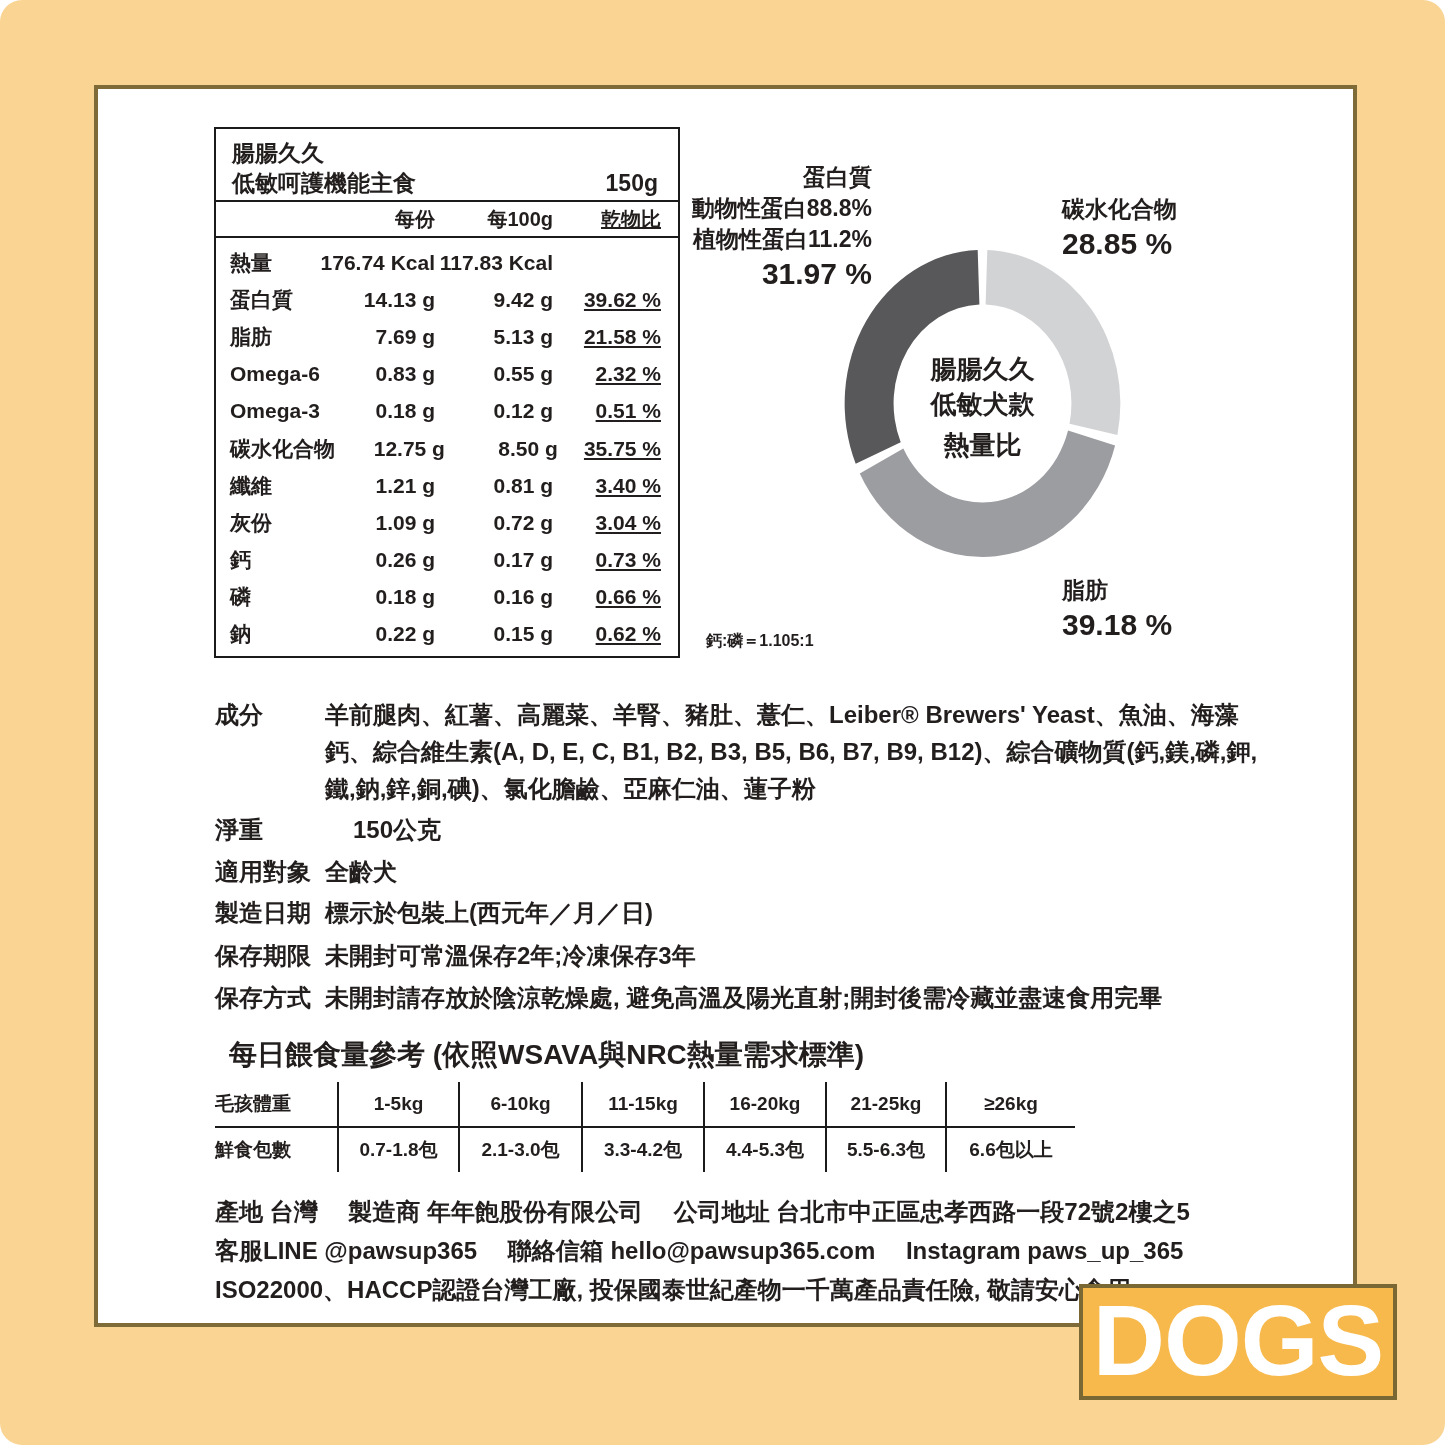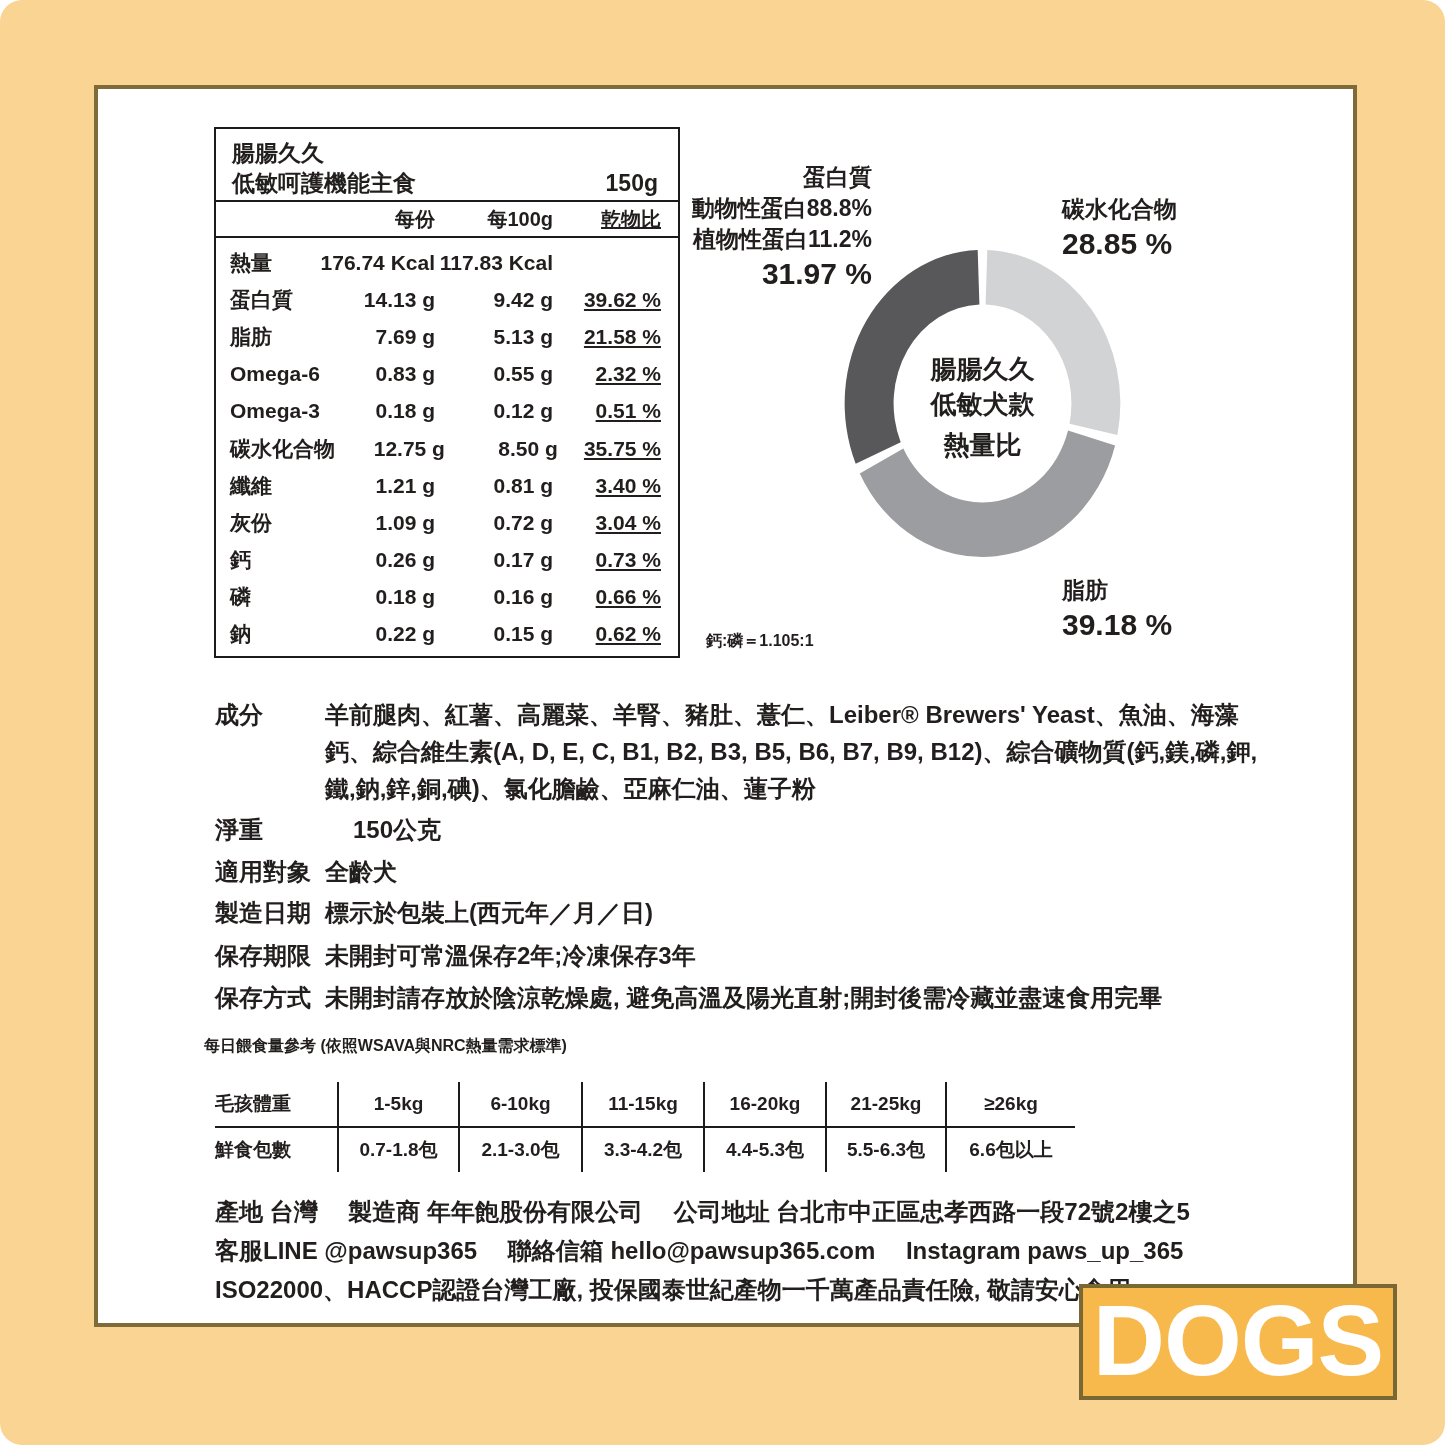--- a/index.html
+++ b/index.html
@@ -44,21 +44,21 @@
   .ann-p{font-size:30px;line-height:37px;}
   .ann-protein{right:573px;top:162px;text-align:right;}
   .ann-carb{left:1062px;top:194px;}
   .ann-fat{left:1062px;top:575px;}
   .ratio{position:absolute;left:706px;top:631px;font-size:16px;}
   
   .irow{position:absolute;left:215px;width:1062px;display:flex;}
   .ilabel{width:110px;flex-shrink:0;font-size:24px;line-height:37px;white-space:nowrap;}
   .ivalue{flex:1;font-size:24px;line-height:37px;max-width:948px;}
   
-  .feed-heading{position:absolute;left:204px;top:1036px;font-size:16px;white-space:nowrap;}
+  .feed-heading{position:absolute;left:229px;top:1036px;font-size:28px;white-space:nowrap;}
   .feed-table{
     position:absolute;left:215px;top:1082px;
     display:grid;grid-template-columns:122px 121px 123px 122px 122px 120px 130px;
   }
   .fcell{
     height:44px;box-sizing:border-box;display:flex;align-items:center;justify-content:center;
     font-size:19px;border-left:2px solid #1b1b1b;white-space:nowrap;
   }
   .fcell.ffirst{border-left:none;justify-content:flex-start;}
   .fcell.ftop{height:46px;border-bottom:2px solid #1b1b1b;}

